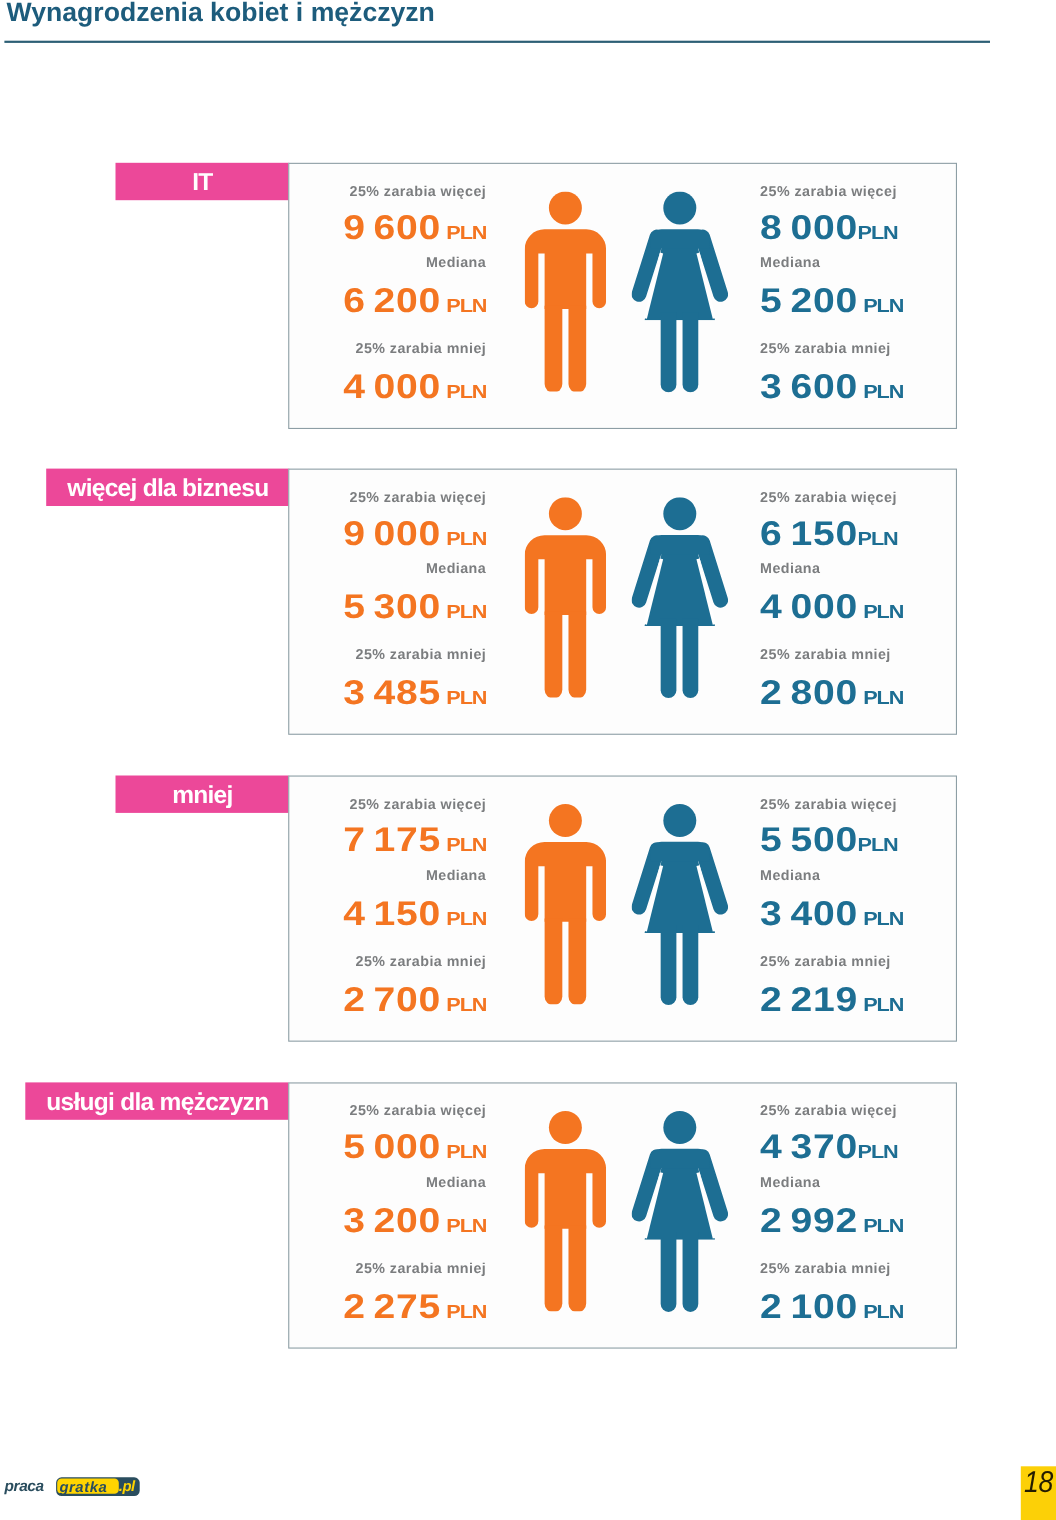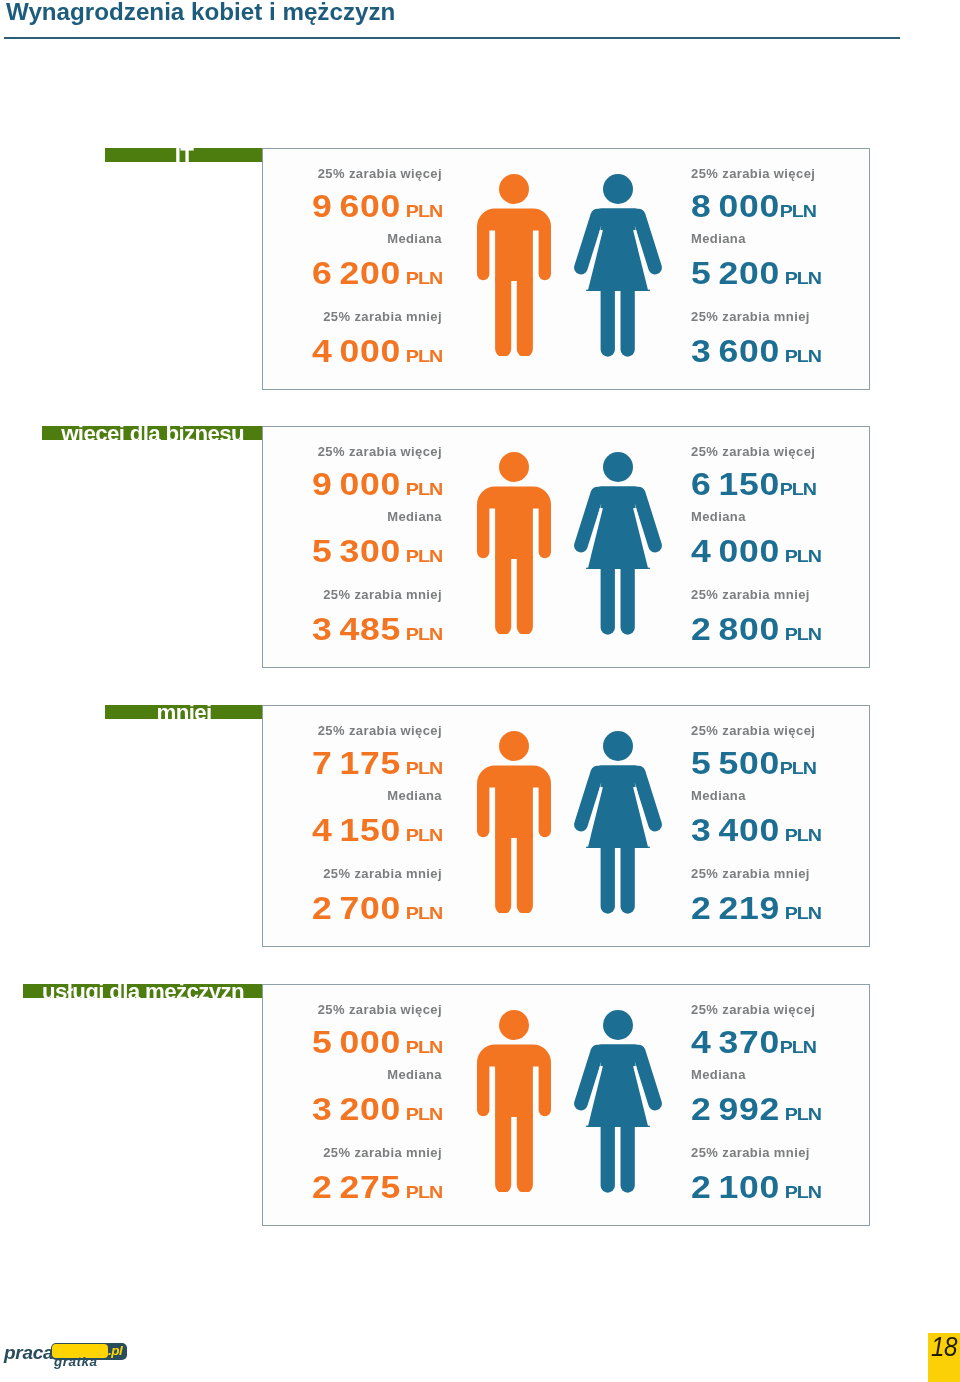--- a/index.html
+++ b/index.html
@@ -15,22 +15,22 @@
     font-size:24.2px; font-weight:bold; color:#1d5c7c;
     white-space:nowrap;
   }
   .title-rule {
     position:absolute; left:4px; top:37px; width:896px; height:2px; background:#2c5f75;
   }
 
   
   .section { position:absolute; left:0; width:960px; }
   .cat-label {
-    position:absolute; height:14px; right:697px; min-width:158px;
-    background:#4d7c0f; color:#ffffff;
+    position:absolute; height:34px; right:697px; min-width:158px;
+    background:#ec4899; color:#ffffff;
     font-size:22.3px; font-weight:bold; letter-spacing:-0.65px;
     display:flex; align-items:center; justify-content:center;
     padding:1.5px 19px 0; top:0; white-space:nowrap;
   }
   .card {
     position:absolute; left:262px; top:0px; width:608px; height:242px;
     border:1px solid #8d9ea5; background:#fdfdfd;
   }
   .col { position:absolute; top:0; }
   .col-left { right:518px; text-align:right; width:300px; }
@@ -50,25 +50,25 @@
   .r5 { top:162px; } .r6 { top:187.5px; }
   .male .val { color:#f47521; }
   .female .val { color:#1d6e93; }
   .figs { position:absolute; left:0; top:26px; width:960px; height:183px; }
   .fig-male { position:absolute; left:477px; top:0; }
   .fig-female { position:absolute; left:573.7px; top:0; }
 
   
   
   .logo { position:absolute; left:4px; top:1343px; font-family:"Liberation Sans", sans-serif; }
-  .praca { position:absolute; left:0; top:0; font-size:19px; font-weight:bold; font-style:italic;
+  .praca { position:absolute; left:0; top:0; font-size:14px; font-weight:bold; font-style:italic;
            color:#2a4d5e; letter-spacing:-0.3px; line-height:1; }
   .gbox { position:absolute; left:46.5px; top:0; width:76px; height:16.6px; background:#2a4d5e; border-radius:5px; }
   .gy { position:absolute; left:1.5px; top:1.2px; width:56px; height:14.2px; background:#ffd400; border-radius:4px; }
-  .gt { position:absolute; left:3.5px; top:12px; font-size:13.5px; font-weight:bold; font-style:italic;
+  .gt { position:absolute; left:3.5px; top:2px; font-size:13.5px; font-weight:bold; font-style:italic;
         color:#2a4d5e; letter-spacing:0.5px; line-height:1; }
   .gp { position:absolute; left:57.5px; top:1.4px; font-size:13.5px; font-weight:bold; font-style:italic;
         color:#ffd400; letter-spacing:-0.5px; line-height:1; }
   .pagebox {
     position:absolute; left:928px; top:1333px; right:0; bottom:0;
     background:#fcd007; color:#231c00; font-size:27.5px; line-height:1;
     font-family:"Liberation Sans", sans-serif;
     font-style:italic;
   }
   .pagenum { position:absolute; left:3px; top:-0.5px; letter-spacing:-0.5px;

